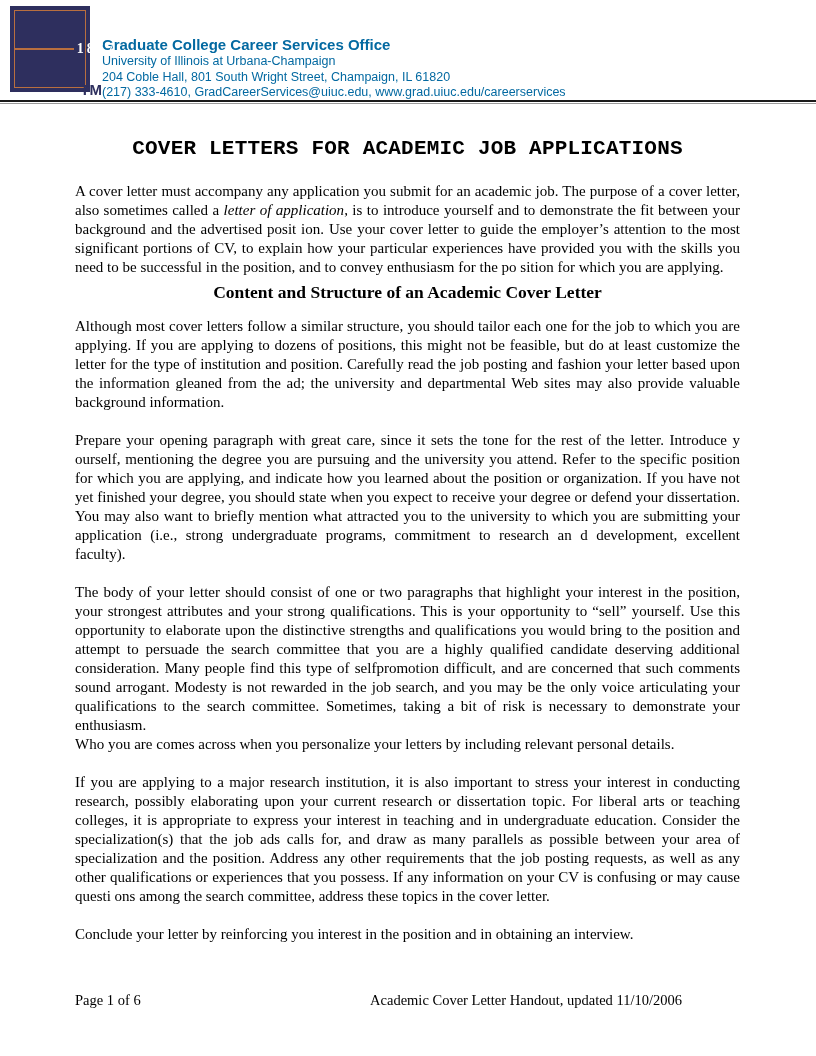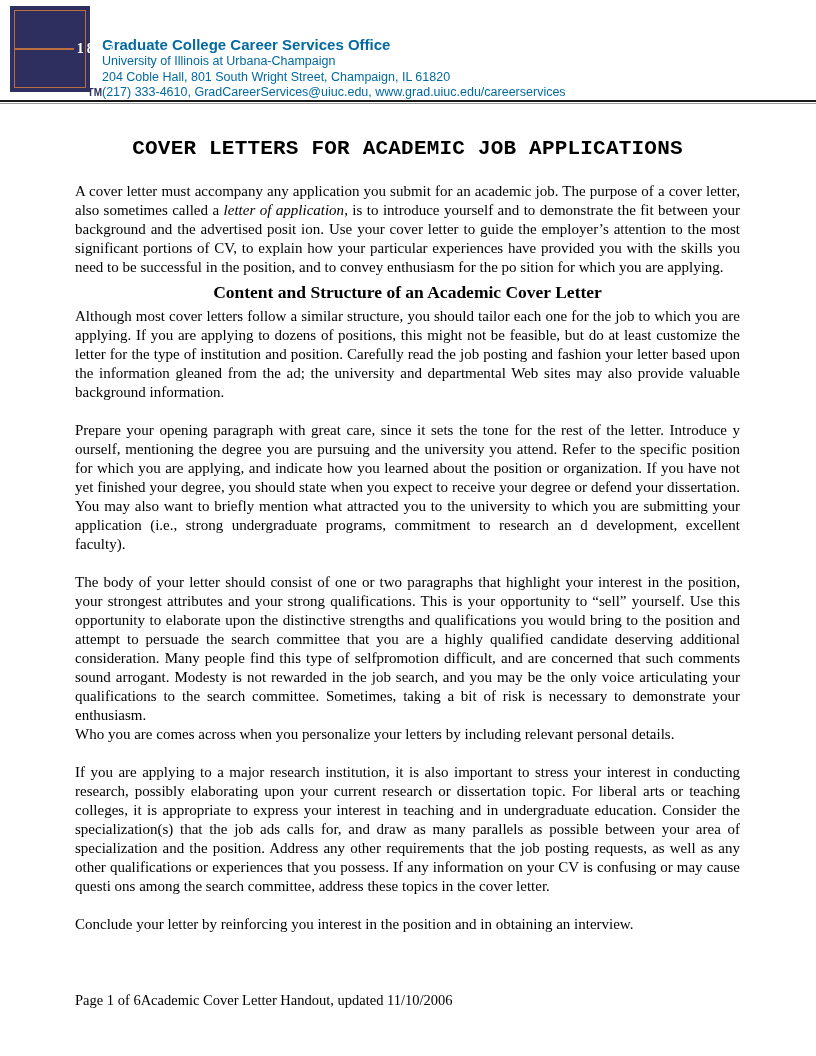--- a/index.html
+++ b/index.html
@@ -30,21 +30,21 @@
   .column-svg { flex: 1 1 auto; width: 56px; margin-top: 2px; }
   .logo-divider { width: 84%; height: 2px; background: #b96f3f; flex: 0 0 auto; }
   .logo-year {
     color: #fff; font-family: "Liberation Serif", serif;
     font-size: 14px; font-weight: bold; letter-spacing: 3px;
     padding: 1px 0 2px 3px; flex: 0 0 auto;
   }
   .tm-label {
     position: absolute; bottom: 2px; right: 0;
     font-family: "Liberation Sans", sans-serif;
-    font-size: 10px; font-weight: bold; color: #2e2f5e;
+    font-size: 15px; font-weight: bold; color: #2e2f5e;
   }
   .org-block {
     margin-left: 0; padding-top: 29px;
     font-family: "Liberation Sans", sans-serif;
     font-size: 12.5px; line-height: 15.5px; color: #0369a1;
   }
   .org-name { font-weight: bold; font-size: 15px; line-height: 19px; }
 
   
   .header-rule {
@@ -58,29 +58,29 @@
     font-size: 21px; font-weight: bold; text-align: center;
     margin-top: 33px; margin-bottom: 22px; letter-spacing: 0.2px;
     font-family: Liberation Mono, monospace;
   }
   .body-para {
     font-size: 15px; line-height: 19px; text-align: justify;
   }
   .para-gap { margin-top: 19px; }
   .section-heading {
     font-size: 17.5px; font-weight: bold; text-align: center;
-    margin-top: 5px; margin-bottom: 4px;
+    margin-top: 5px; margin-bottom: 14px;
     font-family: "Liberation Serif", serif;
   }
   .italic { font-style: italic; }
 
   
   .page-footer {
     position: absolute; top: 992px; left: 75px; width: 665px;
-    display: flex; 
+    display: flex; justify-content: space-between;
     font-size: 14.5px; font-family: "Liberation Serif", serif;
   }
   .footer-doc-info { padding-right: 58px; }
 </style>
 </head>
 <body>
 
 <div class="page">
 
   <header class="letterhead">

